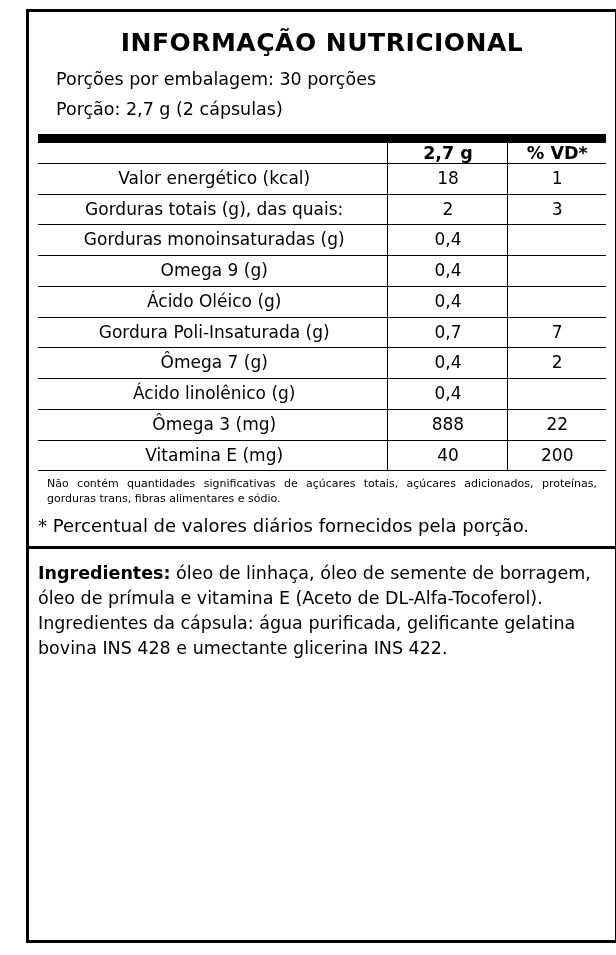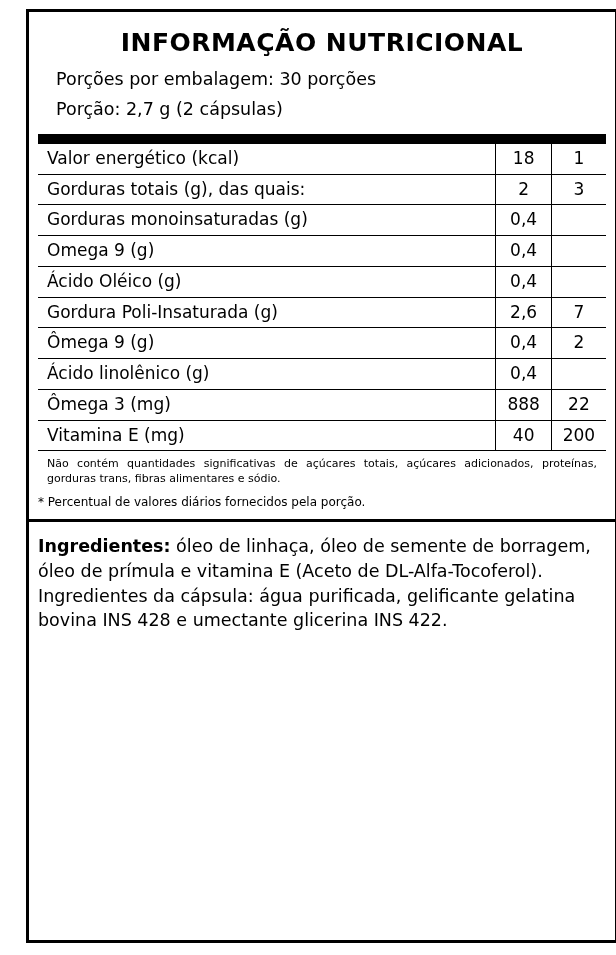--- a/index.html
+++ b/index.html
@@ -81,42 +81,42 @@
   .vline {
     border-left: 1.5px solid #000;
   }
 
   tr.row td {
     border-top: 1.5px solid #000;
     padding: 4px 0;
     line-height: 1.28;
   }
   tr.row td.nm {
-    text-align: left;
+    text-align: center;
     padding-left: 9px;
     padding-right: 6px;
   }
   tr.row td.num {
     text-align: center;
   }
 
   .hdr td.col-amt, .hdr td.col-vd { border-bottom: 1.5px solid #000; }
 
   .note {
     font-size: 11px;
     text-align: justify;
     text-align-last: left;
     line-height: 1.33;
     padding: 6px 9px 2px 9px;
     border-top: 1.5px solid #000;
     margin: 0 9px;
   }
 
   .footnote {
-    font-size: 12px;
+    font-size: 18px;
     padding: 6px 9px 10px 9px;
     line-height: 1.2;
   }
 
   .divider {
     height: 3px;
     background: #000;
     margin: 0;
   }
 
@@ -141,20 +141,25 @@
   <div class="inner">
     <div class="servings">Porções por embalagem: 30 porções</div>
     <div class="servings">Porção: 2,7 g (2 cápsulas)</div>
   </div>
 
   <div class="thick-rule"></div>
 
   <div class="tbl-wrap">
     <table class="nutri">
       <tbody>
+          <tr class="hdr">
+        <td class="col-name"></td>
+        <td class="col-amt vline">2,7 g</td>
+        <td class="col-vd vline">% VD*</td>
+      </tr>
 
       <tr class="row">
         <td class="nm">Valor energético (kcal)</td>
         <td class="num vline">18</td>
         <td class="num vline">1</td>
       </tr>
       <tr class="row">
         <td class="nm">Gorduras totais (g), das quais:</td>
         <td class="num vline">2</td>
         <td class="num vline">3</td>
@@ -169,25 +174,25 @@
         <td class="num vline">0,4</td>
         <td class="num vline"></td>
       </tr>
       <tr class="row">
         <td class="nm">Ácido Oléico (g)</td>
         <td class="num vline">0,4</td>
         <td class="num vline"></td>
       </tr>
       <tr class="row">
         <td class="nm">Gordura Poli-Insaturada (g)</td>
-        <td class="num vline">2,6</td>
+        <td class="num vline">0,7</td>
         <td class="num vline">7</td>
       </tr>
       <tr class="row">
-        <td class="nm">Ômega 9 (g)</td>
+        <td class="nm">Ômega 7 (g)</td>
         <td class="num vline">0,4</td>
         <td class="num vline">2</td>
       </tr>
       <tr class="row">
         <td class="nm">Ácido linolênico (g)</td>
         <td class="num vline">0,4</td>
         <td class="num vline"></td>
       </tr>
       <tr class="row">
         <td class="nm">Ômega 3 (mg)</td>

